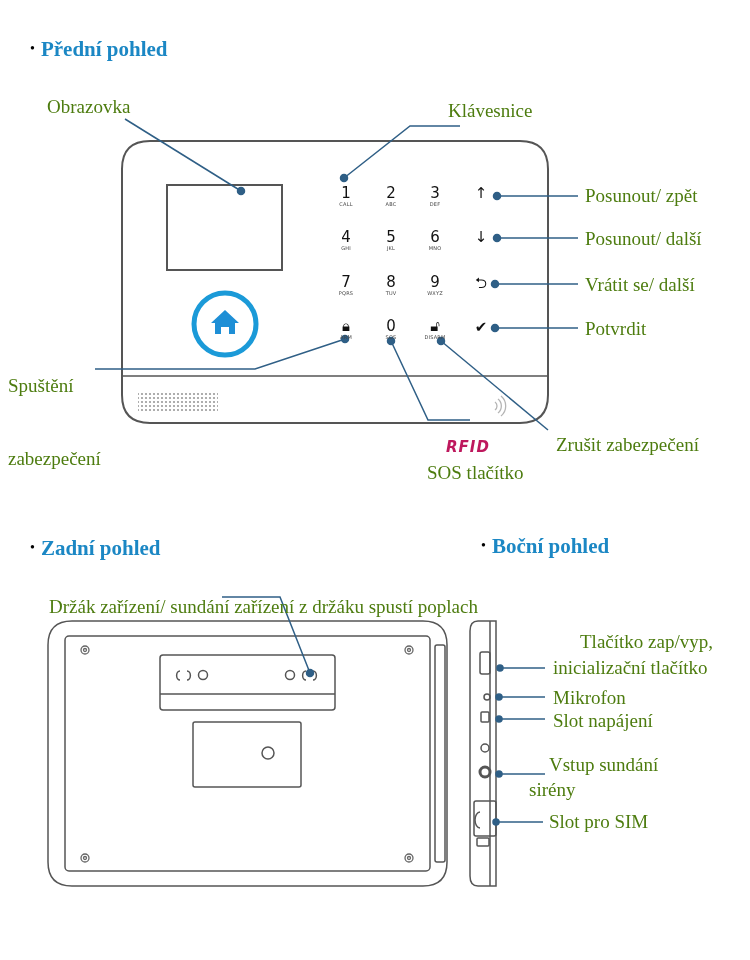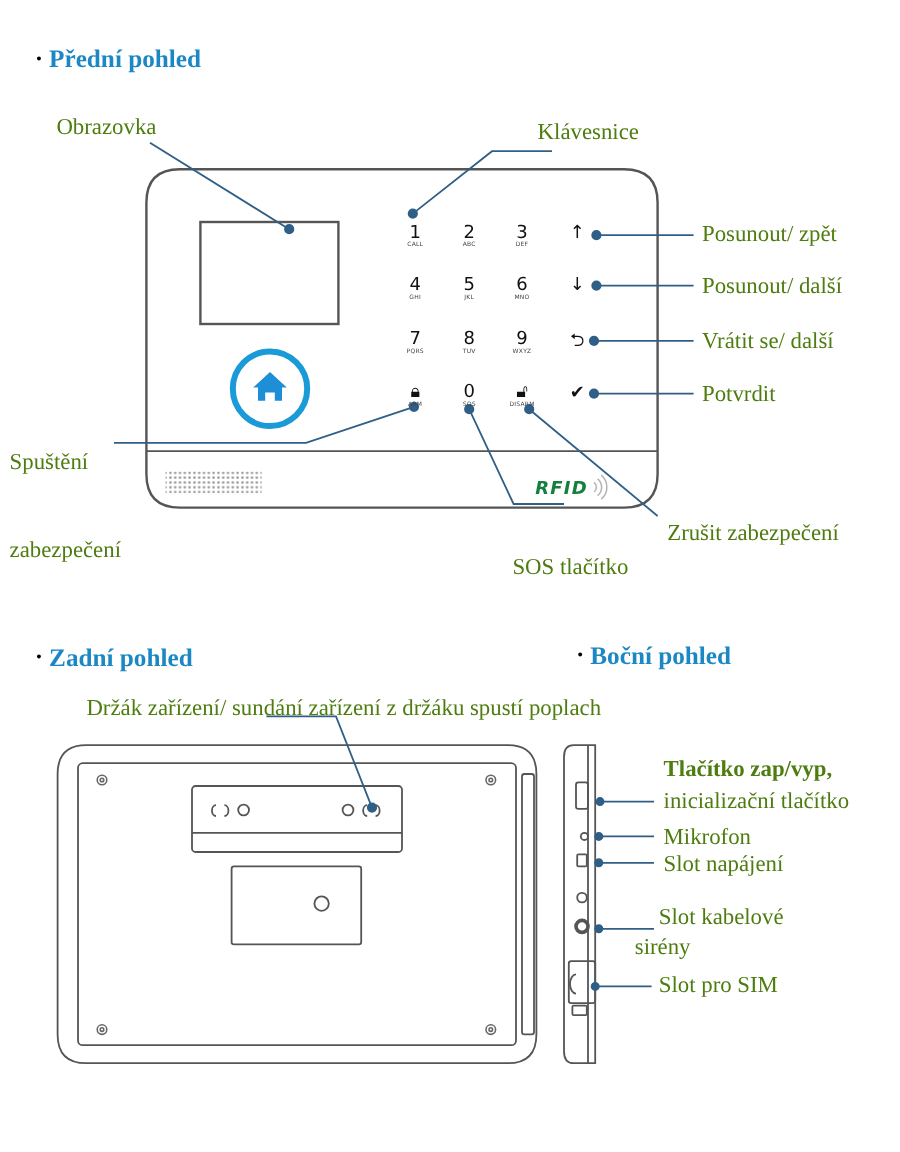--- a/index.html
+++ b/index.html
@@ -4,21 +4,21 @@
 <style>
   html, body { margin:0; padding:0; background:#ffffff; }
   body { width:750px; height:960px; position:relative; overflow:hidden; font-family:"Liberation Serif", serif; }
   .heading { position:absolute; font-family:"Liberation Serif", serif; font-weight:bold; font-size:21px; color:#1b87c4; white-space:nowrap; }
   .bullet { color:#000; font-size:14px; font-weight:normal; margin-right:6px; position:relative; top:-3px; }
   .lbl { position:absolute; font-family:"Liberation Serif", serif; font-size:19px; color:#4d7c0f; white-space:nowrap; line-height:23px; }
   svg { position:absolute; left:0; top:0; }
   .key { position:absolute; width:30px; text-align:center; font-family:"DejaVu Sans", sans-serif; color:#111; }
   .key .d { font-size:15px; line-height:15px; display:block; }
   .key .s { font-size:5px; line-height:6px; display:block; color:#444; letter-spacing:0.2px; }
-  .rfid { position:absolute; font-family:"DejaVu Sans", sans-serif; font-weight:bold; font-style:italic; font-size:15px; color:#15803d; letter-spacing:1px; }
+  .rfid { position:absolute; font-family:"DejaVu Sans", sans-serif; font-weight:bold; font-style:italic; font-size:15px; color:#be185d; letter-spacing:1px;margin-top:40px; }
 </style>
 </head>
 <body>
 
 <div class="heading" style="left:30px; top:37px;text-align:center;">
   <span class="bullet">•</span><span>Přední pohled</span>
 </div>
 
 <svg width="750" height="960">
 
@@ -197,24 +197,24 @@
 <div class="lbl" style="left:585px; top:273px;">Vrátit se/ další</div>
 <div class="lbl" style="left:585px; top:317px;">Potvrdit</div>
 <div class="lbl" style="left:8px; top:374px;">Spuštění</div>
 <div class="lbl" style="left:8px; top:399px;margin-top:48px;">zabezpečení</div>
 <div class="lbl" style="left:556px; top:433px;">Zrušit zabezpečení</div>
 <div class="lbl" style="left:427px; top:461px;">SOS tlačítko</div>
 
 <div class="heading" style="left:30px; top:536px;">
   <span class="bullet">•</span><span>Zadní pohled</span>
 </div>
-<div class="lbl" style="left:49px; top:579px;margin-left:23px;">Držák zařízení/ sundání zařízení z držáku spustí poplach</div>
+<div class="lbl" style="left:49px; top:595px;">Držák zařízení/ sundání zařízení z držáku spustí poplach</div>
 
 <div class="heading" style="left:481px; top:534px;">
   <span class="bullet">•</span><span>Boční pohled</span>
 </div>
-<div class="lbl" style="left:553px; top:630px;font-weight:bold;">Tlačítko zap/vyp,</div>
+<div class="lbl" style="left:580px; top:630px;">Tlačítko zap/vyp,</div>
 <div class="lbl" style="left:553px; top:656px;">inicializační tlačítko</div>
 <div class="lbl" style="left:553px; top:686px;">Mikrofon</div>
 <div class="lbl" style="left:553px; top:709px;">Slot napájení</div>
-<div class="lbl" style="left:549px; top:753px;">Slot kabelové</div>
+<div class="lbl" style="left:549px; top:753px;">Vstup sundání</div>
 <div class="lbl" style="left:529px; top:778px;">sirény</div>
 <div class="lbl" style="left:549px; top:810px;">Slot pro SIM</div>
 
 </body></html>

